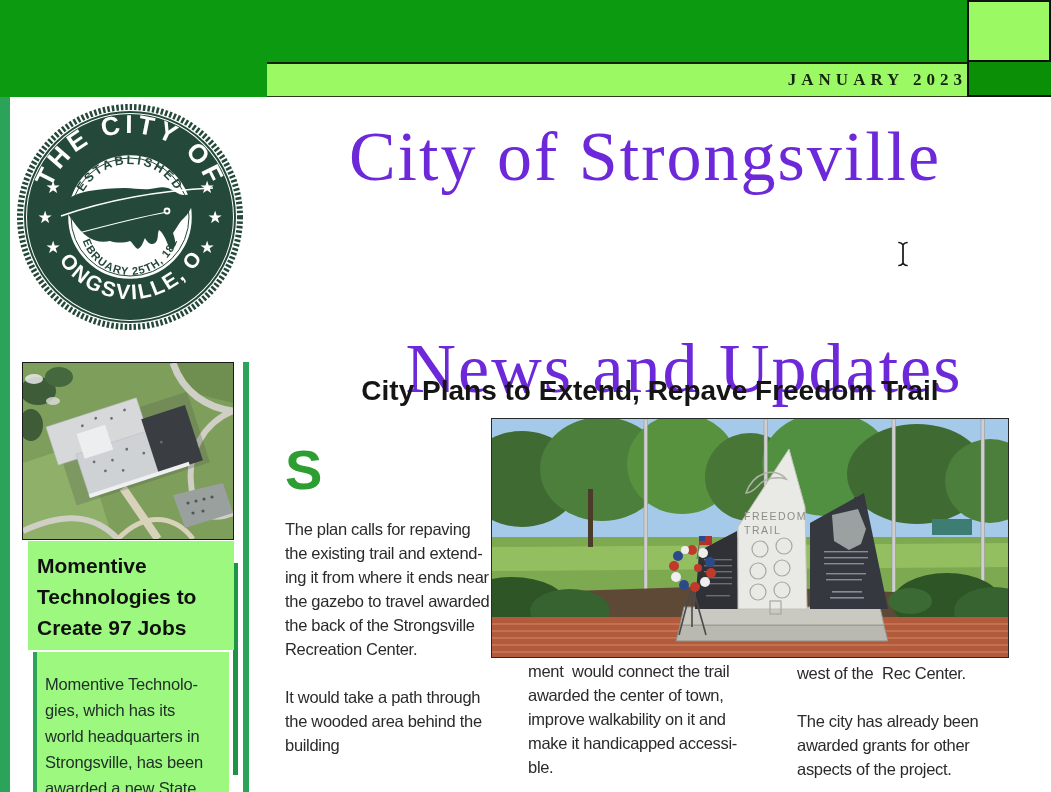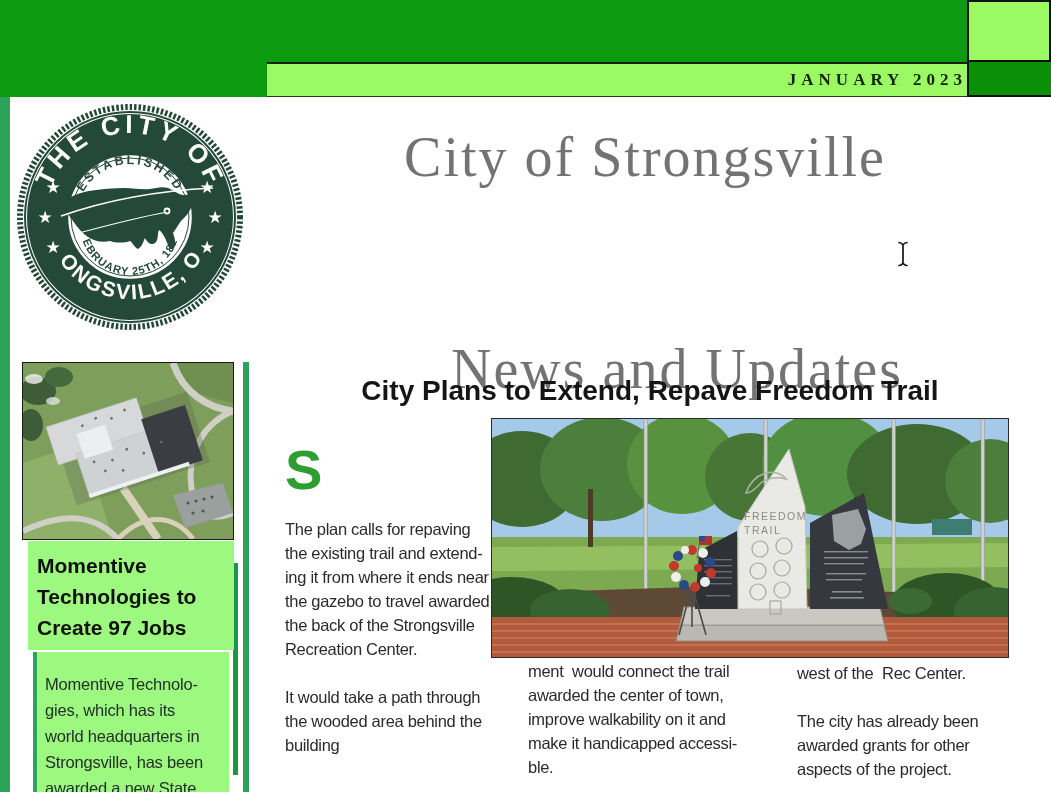--- a/index.html
+++ b/index.html
@@ -21,21 +21,21 @@
     border-left:2px solid #101010;border-bottom:2px solid #101010;box-sizing:border-box;}
 
   
   .left-strip{left:0;top:97px;width:10px;height:695px;background:#2ba45a;}
   .col-divider{left:243px;top:362px;width:6px;height:430px;background:#2ba45a;}
   .accent-rule{left:233px;top:563px;width:5px;height:212px;background:#1e9447;}
 
   
   .seal{left:15px;top:100px;width:230px;height:235px;}
   .nl-title{left:250px;top:104px;width:790px;text-align:center;
-    font-family:"Liberation Serif",serif;color:#737373;font-size:56px;line-height:106px;
+    font-family:"Liberation Serif",serif;color:#6d28d9;font-size:70px;line-height:106px;
     letter-spacing:2px;white-space:pre;}
   .cursor{left:897px;top:241px;width:12px;height:26px;}
 
   
   .side-photo{left:22px;top:362px;width:210px;height:176px;border:1px solid #1a1a1a;}
   .side-headline-box{left:28px;top:541px;width:206px;height:109px;background:#9df87f;
     box-sizing:border-box;padding:9px 8px 0 9px;}
   .side-headline{font-weight:bold;font-size:21px;line-height:31px;color:#101010;white-space:pre;}
   .side-body-box{left:33px;top:652px;width:196px;height:140px;background:#9df87f;
     border-left:4px solid #2ba45a;box-sizing:border-box;padding:7px 0 0 8px;}

